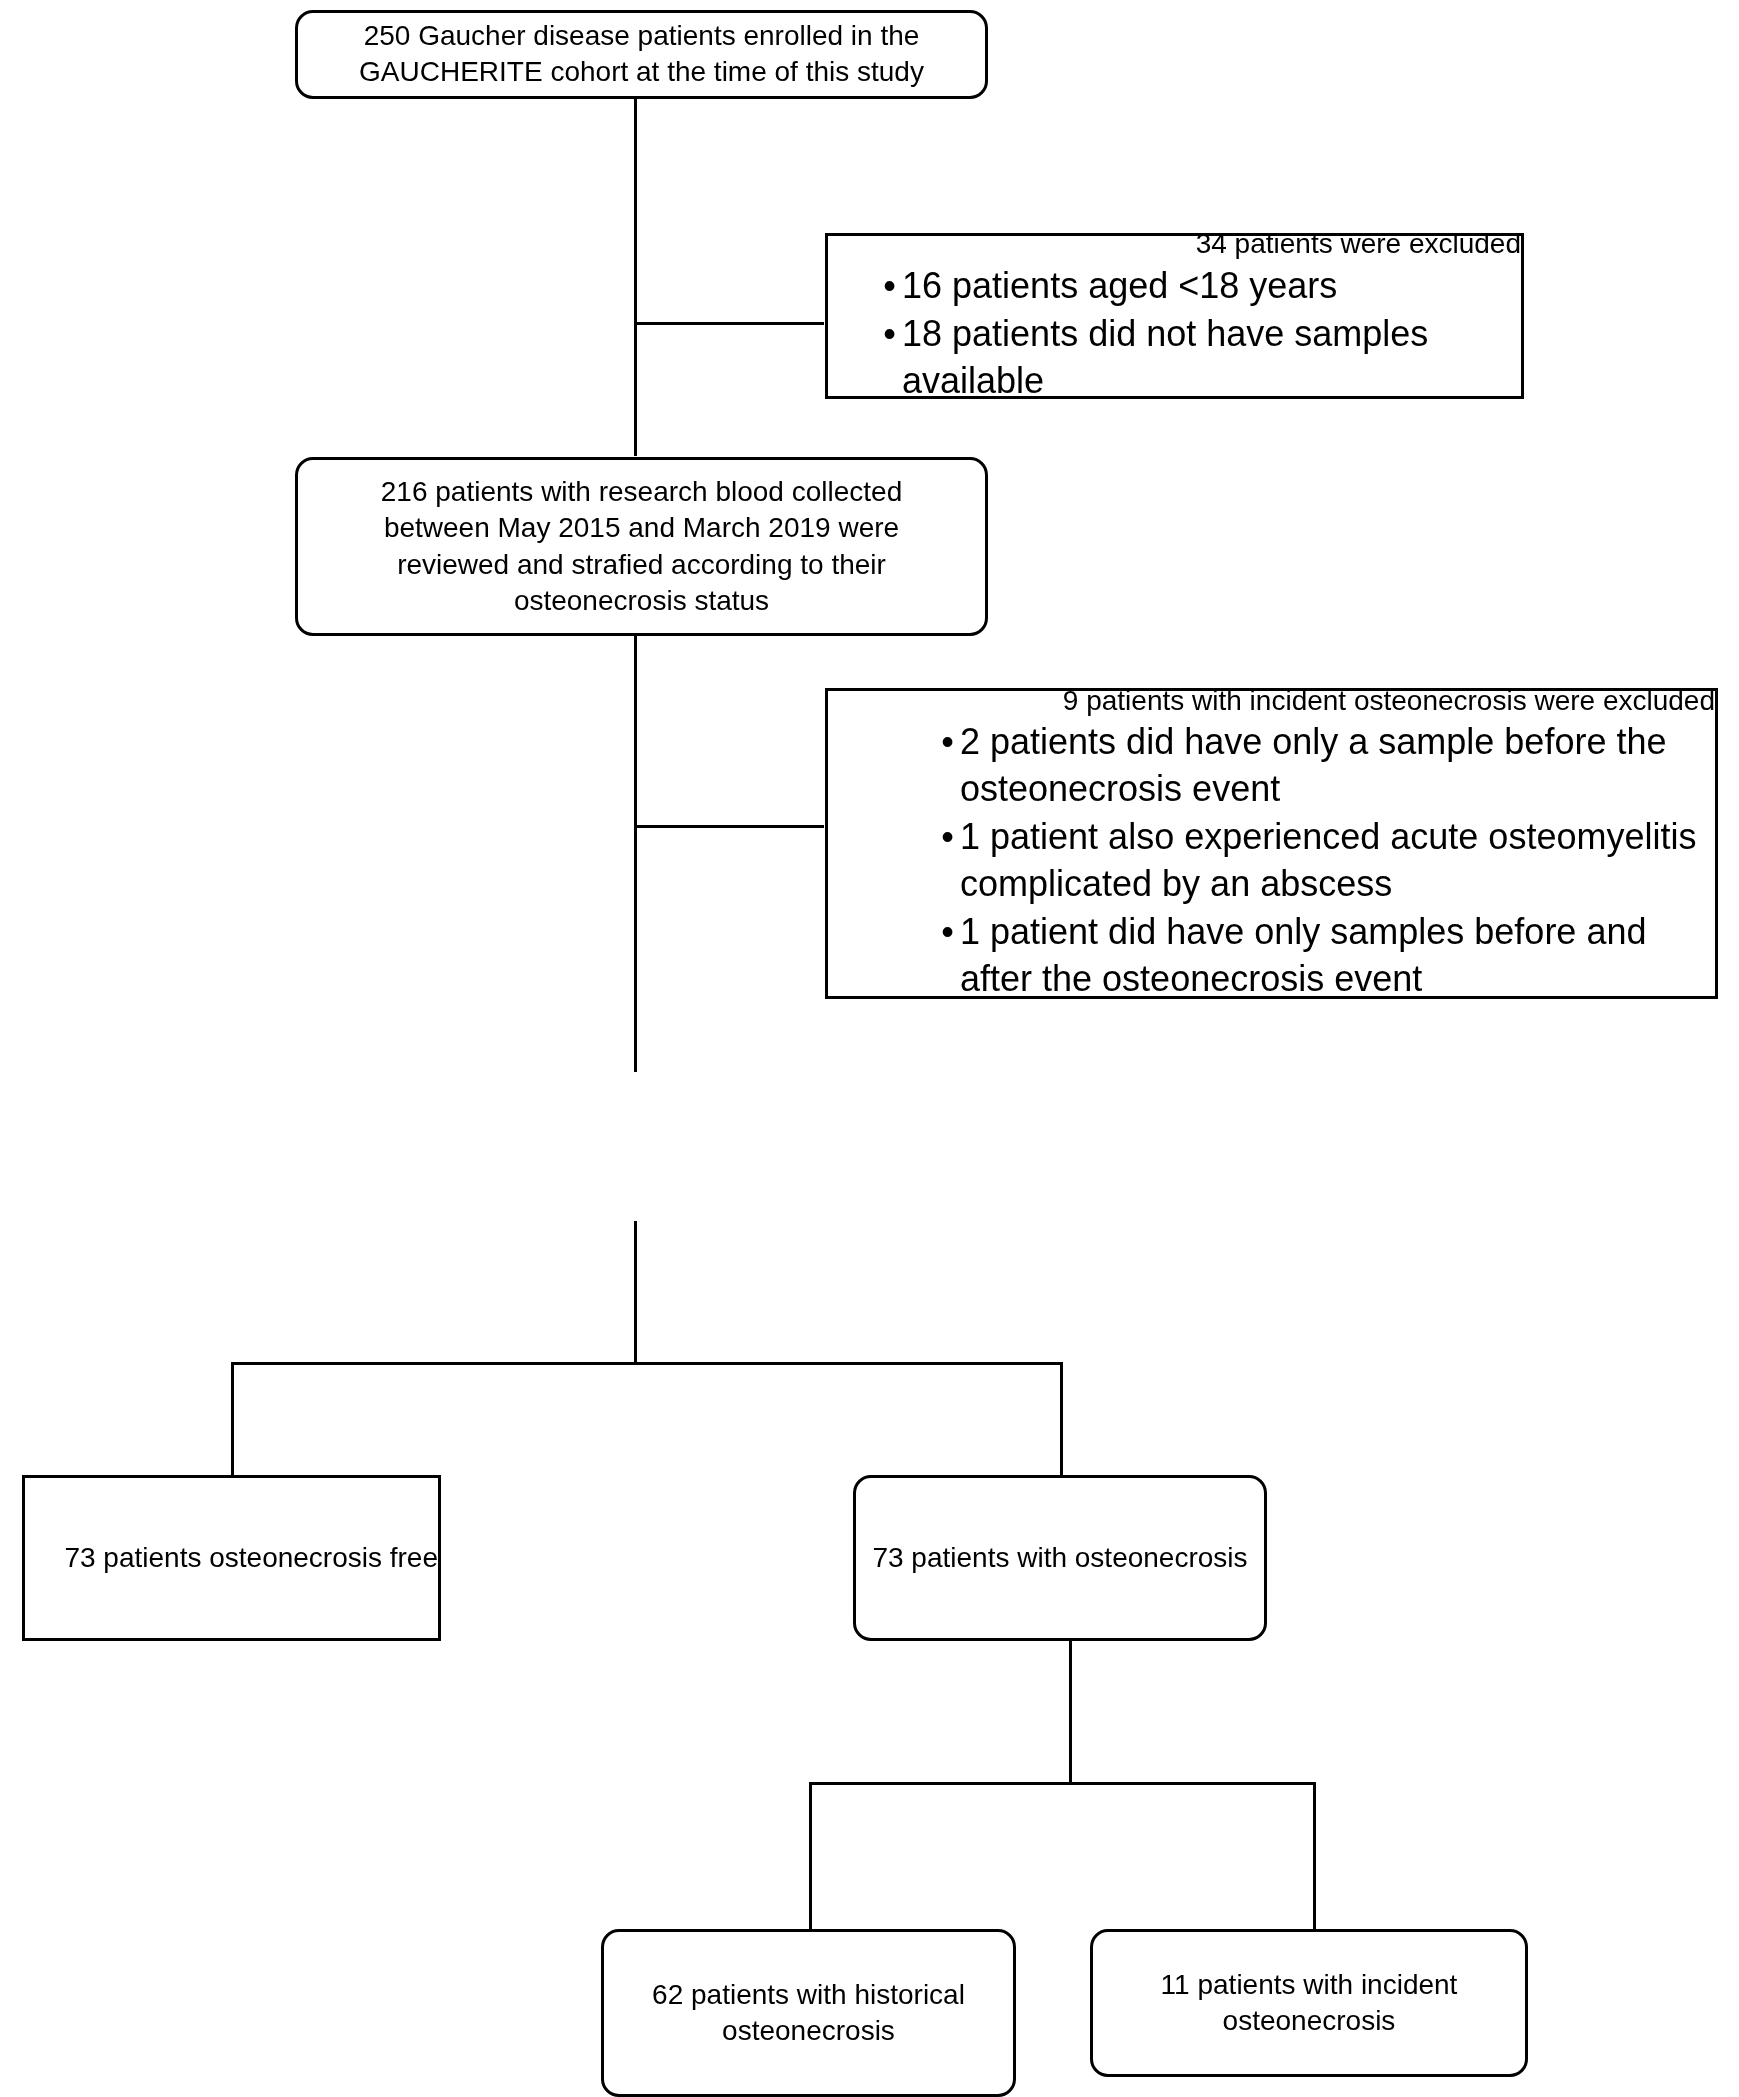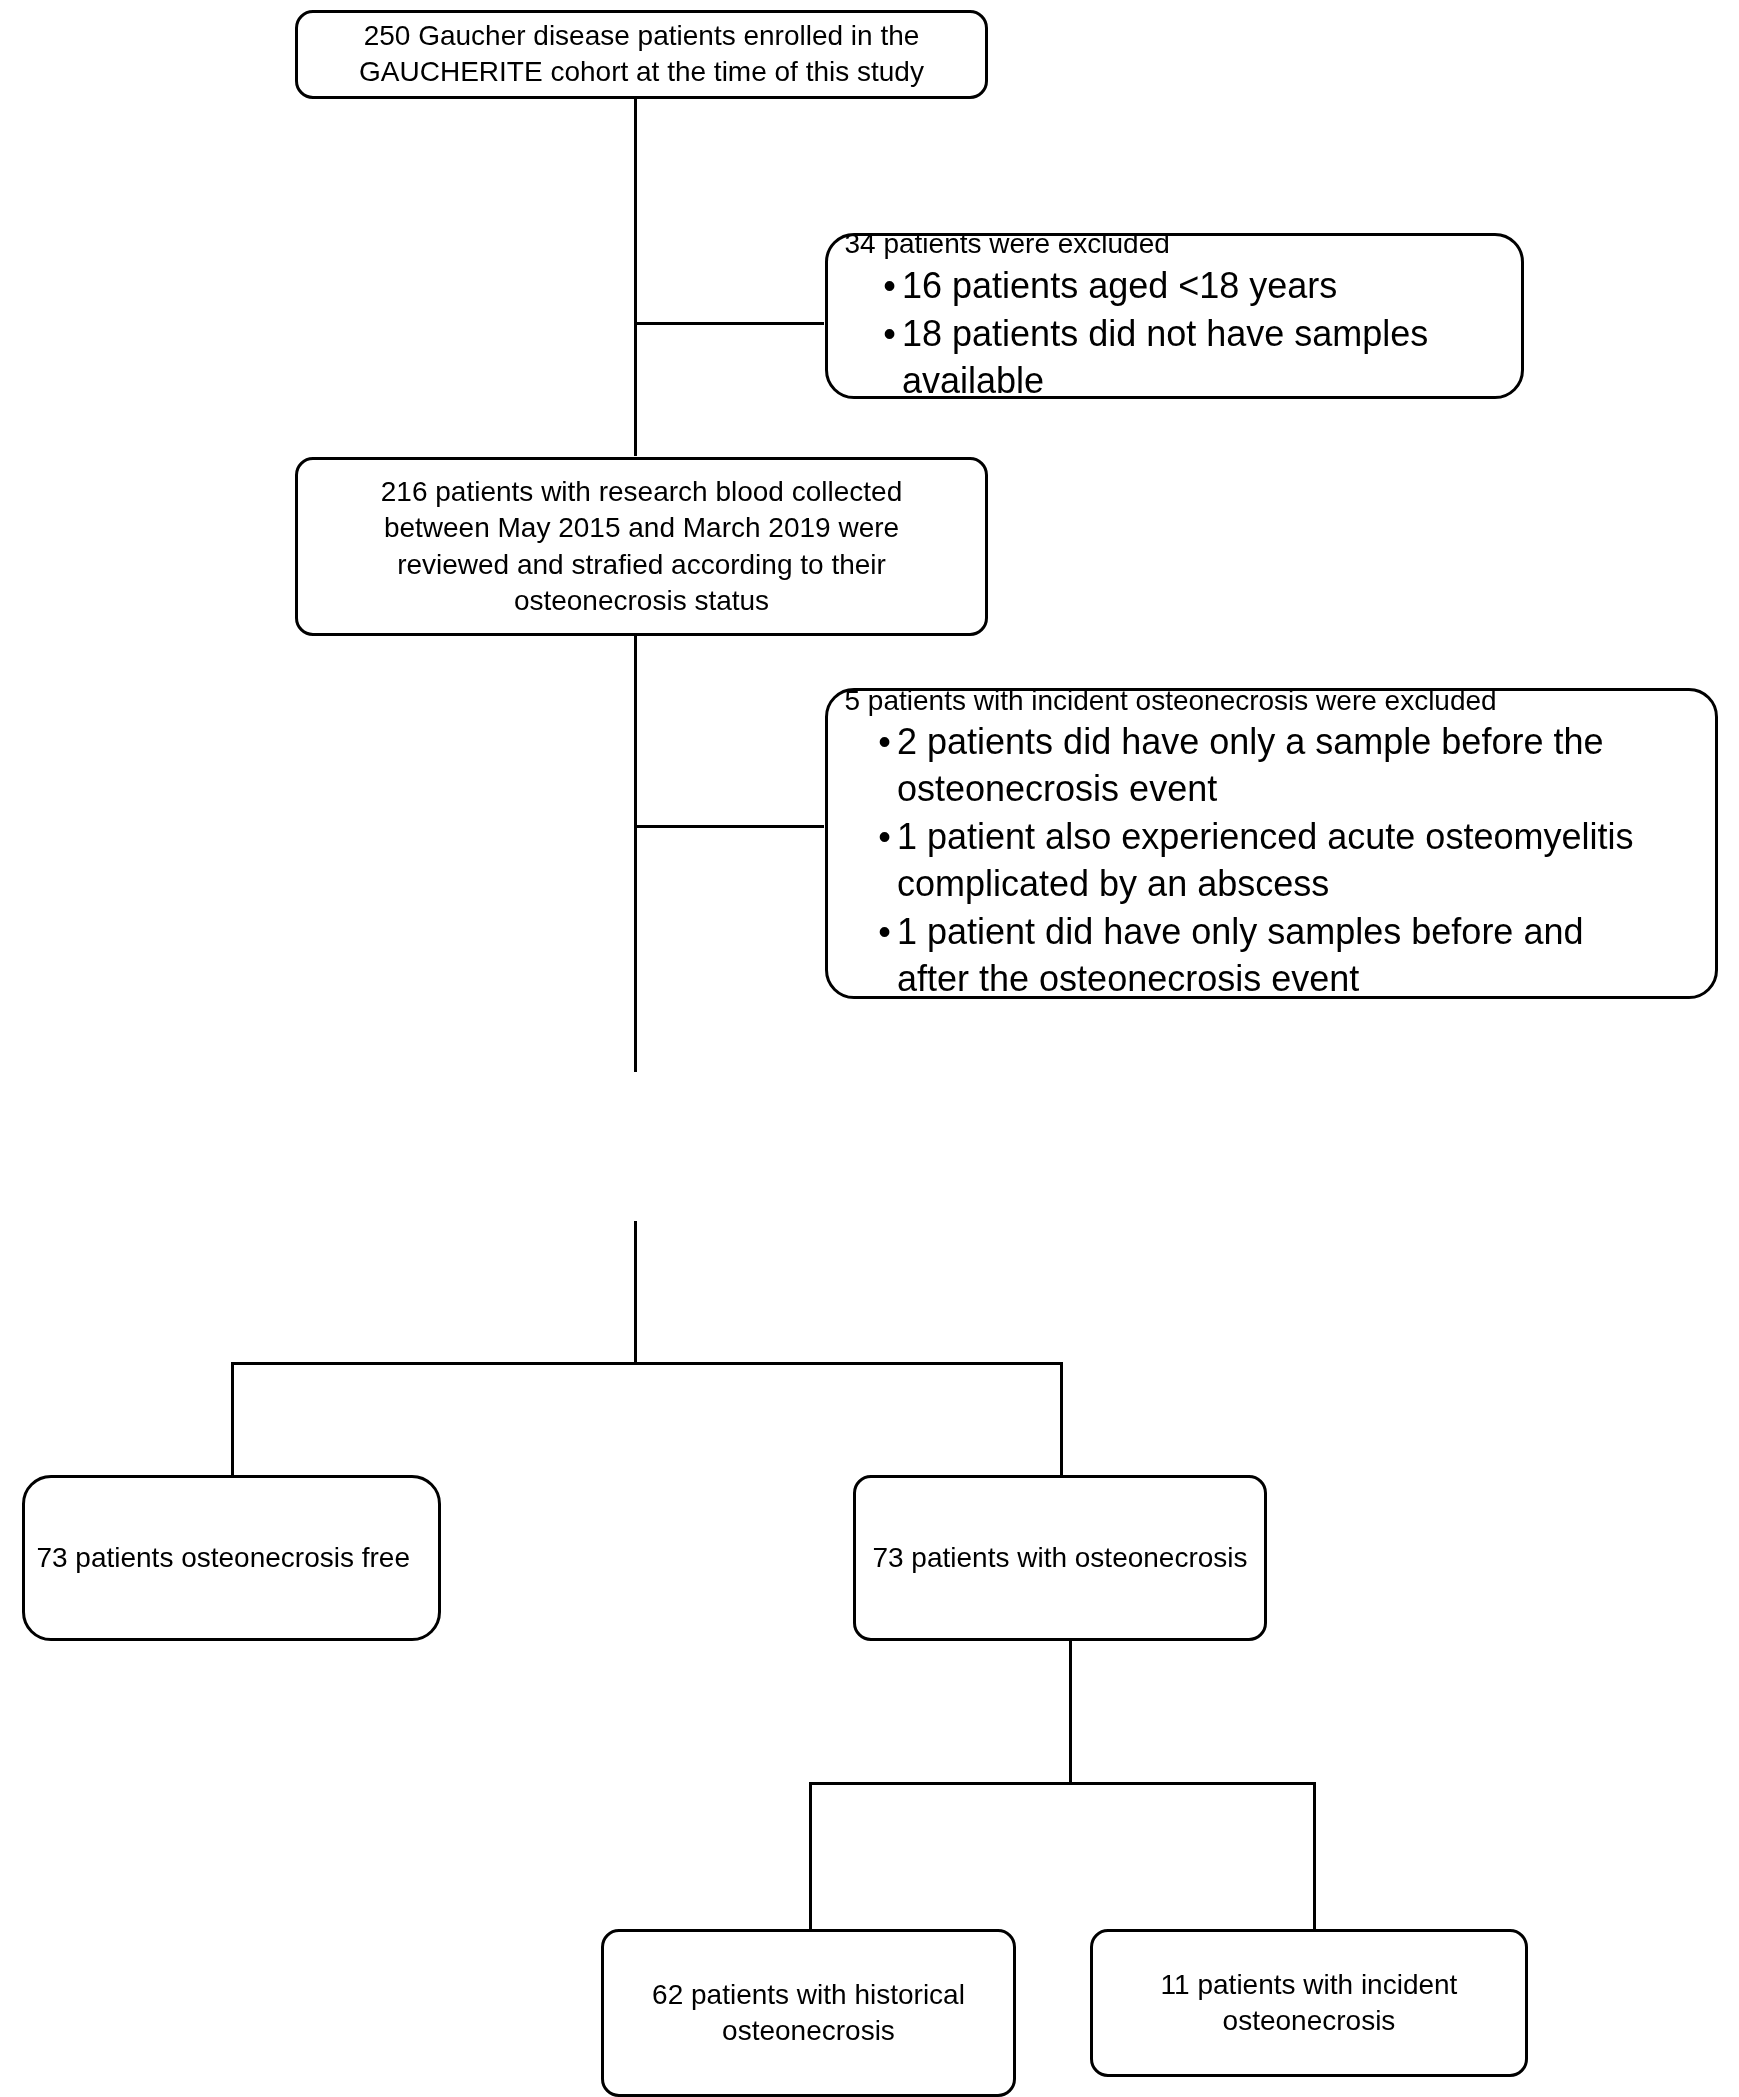--- a/index.html
+++ b/index.html
@@ -24,23 +24,22 @@
     display: flex;
     flex-direction: column;
     justify-content: center;
   }
   .box.center {
     align-items: center;
     text-align: center;
     border-radius: 18px;
   }
   .box.left {
-    align-items: flex-start;
+    align-items: flex-end;
     text-align: left;
-    border-radius: 29px;
   }
   .box-text {
     font-size: 28px;
     line-height: 1.30;
     white-space: pre-line;
   }
   .hdr {
     font-size: 28px;
     line-height: 1.30;
     padding-left: 16.5px;
@@ -120,21 +119,21 @@
   </div>
 
   <div class="box center" style="left:295px; top:457px; width:693px; height:179px;">
     <div class="box-text">216 patients with research blood collected
 between May 2015 and March 2019 were
 reviewed and strafied according to their
 osteonecrosis status</div>
   </div>
 
   <div class="box left" style="left:825px; top:688px; width:893px; height:311px;">
-    <div class="hdr">5 patients with incident osteonecrosis were excluded</div>
+    <div class="hdr">9 patients with incident osteonecrosis were excluded</div>
     <div class="gap-md"></div>
     <ul class="bullets indent2" style="max-width:780px;">
       <li>2 patients did have only a sample before the osteonecrosis event</li>
       <li>1 patient also experienced acute osteomyelitis complicated by an abscess</li>
       <li>1 patient did have only samples before and after the osteonecrosis event</li>
     </ul>
   </div>
 
 
   <div class="box left" style="left:22px; top:1475px; width:419px; height:166px; padding-left:11.4px;">

